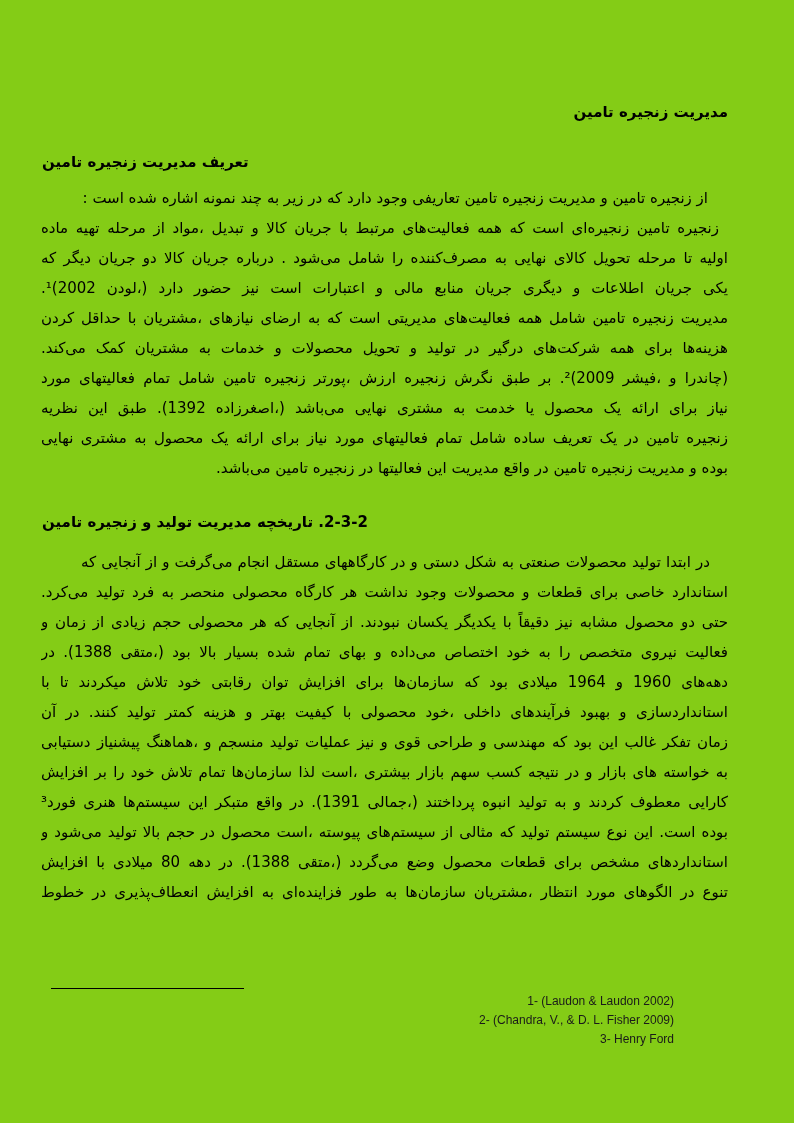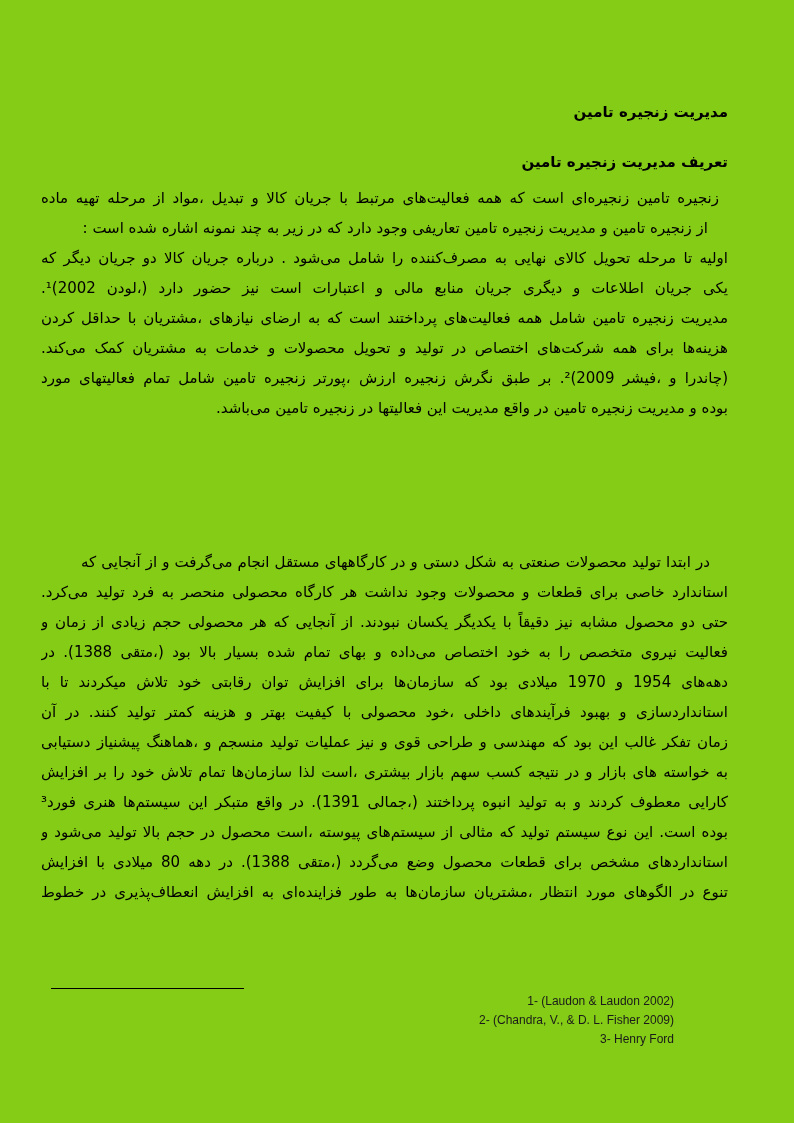--- a/index.html
+++ b/index.html
@@ -6,21 +6,21 @@
   .page{
     position:relative;width:794px;height:1123px;background:#84cc16;
     color:#000;font-family:"DejaVu Sans",sans-serif;direction:rtl;overflow:hidden;padding-left:24px;
   }
   .doc-title{
     position:absolute;top:101px;right:66px;left:66px;
     font-size:15px;font-weight:bold;text-align:right;line-height:22px;
   }
   .h2{
     position:absolute;right:66px;left:66px;
-    font-size:15px;font-weight:bold;text-align:right;line-height:22px;
+    font-size:15px;font-weight:bold;text-align:left;line-height:22px;
   }
   .def-h{top:151px;}
   .hist-h{top:511px;}
   .para{position:absolute;right:66px;left:65px;font-size:15px;}
   .para1{top:183px;}
   .para2{top:547px;}
   .line{
     height:30px;line-height:30px;overflow:hidden;
     text-align:right;
   }
@@ -39,37 +39,40 @@
 </head>
 <body>
 
 <div class="page">
 
   <div class="doc-title">مدیریت زنجیره تامین</div>
 
   <div class="h2 def-h">تعریف مدیریت زنجیره تامین</div>
 
   <div class="para para1">
+      <div class="line" style="padding-right: 20px;">از زنجیره تامین و مدیریت زنجیره تامین تعاریفی وجود دارد که در زیر به چند نمونه اشاره شده است :</div>
       <div class="line just" style="padding-right: 9px;">زنجیره تامین زنجیره‌ای است که همه فعالیت‌های مرتبط با جریان کالا و تبدیل ،مواد از مرحله تهیه ماده</div>
-      <div class="line" style="padding-right: 20px;">از زنجیره تامین و مدیریت زنجیره تامین تعاریفی وجود دارد که در زیر به چند نمونه اشاره شده است :</div>
       <div class="line just">اولیه تا مرحله تحویل کالای نهایی به مصرف‌کننده را شامل می‌شود . درباره جریان کالا دو جریان دیگر که</div>
       <div class="line just">یکی جریان اطلاعات و دیگری جریان منابع مالی و اعتبارات است نیز حضور دارد (،لودن 2002)¹.</div>
-      <div class="line just">مدیریت زنجیره تامین شامل همه فعالیت‌های پرداختند است که به ارضای نیازهای ،مشتریان با حداقل کردن</div>
-      <div class="line just">هزینه‌ها برای همه شرکت‌های اختصاص در تولید و تحویل محصولات و خدمات به مشتریان کمک می‌کند.</div>
+      <div class="line just">مدیریت زنجیره تامین شامل همه فعالیت‌های مدیریتی است که به ارضای نیازهای ،مشتریان با حداقل کردن</div>
+      <div class="line just">هزینه‌ها برای همه شرکت‌های درگیر در تولید و تحویل محصولات و خدمات به مشتریان کمک می‌کند.</div>
       <div class="line just">(چاندرا و ،فیشر 2009)². بر طبق نگرش زنجیره ارزش ،پورتر زنجیره تامین شامل تمام فعالیتهای مورد</div>
+      <div class="line just">نیاز برای ارائه یک محصول یا خدمت به مشتری نهایی می‌باشد (،اصغرزاده 1392). طبق این نظریه</div>
+      <div class="line just">زنجیره تامین در یک تعریف ساده شامل تمام فعالیتهای مورد نیاز برای ارائه یک محصول به مشتری نهایی</div>
       <div class="line">بوده و مدیریت زنجیره تامین در واقع مدیریت این فعالیتها در زنجیره تامین می‌باشد.</div>
     </div>
 
+  <div class="h2 hist-h">2-3-2. تاریخچه مدیریت تولید و زنجیره تامین</div>
 
   <div class="para para2">
       <div class="line just" style="padding-right: 18px; margin-left: 40px;">در ابتدا تولید محصولات صنعتی به شکل دستی و در کارگاههای مستقل انجام می‌گرفت و از آنجایی که</div>
       <div class="line just">استاندارد خاصی برای قطعات و محصولات وجود نداشت هر کارگاه محصولی منحصر به فرد تولید می‌کرد.</div>
       <div class="line just">حتی دو محصول مشابه نیز دقیقاً با یکدیگر یکسان نبودند. از آنجایی که هر محصولی حجم زیادی از زمان و</div>
       <div class="line just">فعالیت نیروی متخصص را به خود اختصاص می‌داده و بهای تمام شده بسیار بالا بود (،متقی 1388). در</div>
-      <div class="line just">دهه‌های 1954 و 1970 میلادی بود که سازمان‌ها برای افزایش توان رقابتی خود تلاش میکردند تا با</div>
+      <div class="line just">دهه‌های 1960 و 1964 میلادی بود که سازمان‌ها برای افزایش توان رقابتی خود تلاش میکردند تا با</div>
       <div class="line just">استانداردسازی و بهبود فرآیندهای داخلی ،خود محصولی با کیفیت بهتر و هزینه کمتر تولید کنند. در آن</div>
       <div class="line just">زمان تفکر غالب این بود که مهندسی و طراحی قوی و نیز عملیات تولید منسجم و ،هماهنگ پیشنیاز دستیابی</div>
       <div class="line just">به خواسته های بازار و در نتیجه کسب سهم بازار بیشتری ،است لذا سازمان‌ها تمام تلاش خود را بر افزایش</div>
       <div class="line just">کارایی معطوف کردند و به تولید انبوه پرداختند (،جمالی 1391). در واقع متبکر این سیستم‌ها هنری فورد³</div>
       <div class="line just">بوده است. این نوع سیستم تولید که مثالی از سیستم‌های پیوسته ،است محصول در حجم بالا تولید می‌شود و</div>
       <div class="line just">استانداردهای مشخص برای قطعات محصول وضع می‌گردد (،متقی 1388). در دهه 80 میلادی با افزایش</div>
       <div class="line just">تنوع در الگوهای مورد انتظار ،مشتریان سازمان‌ها به طور فزاینده‌ای به افزایش انعطاف‌پذیری در خطوط</div>
     </div>
 
   <div class="fn-sep"></div>

